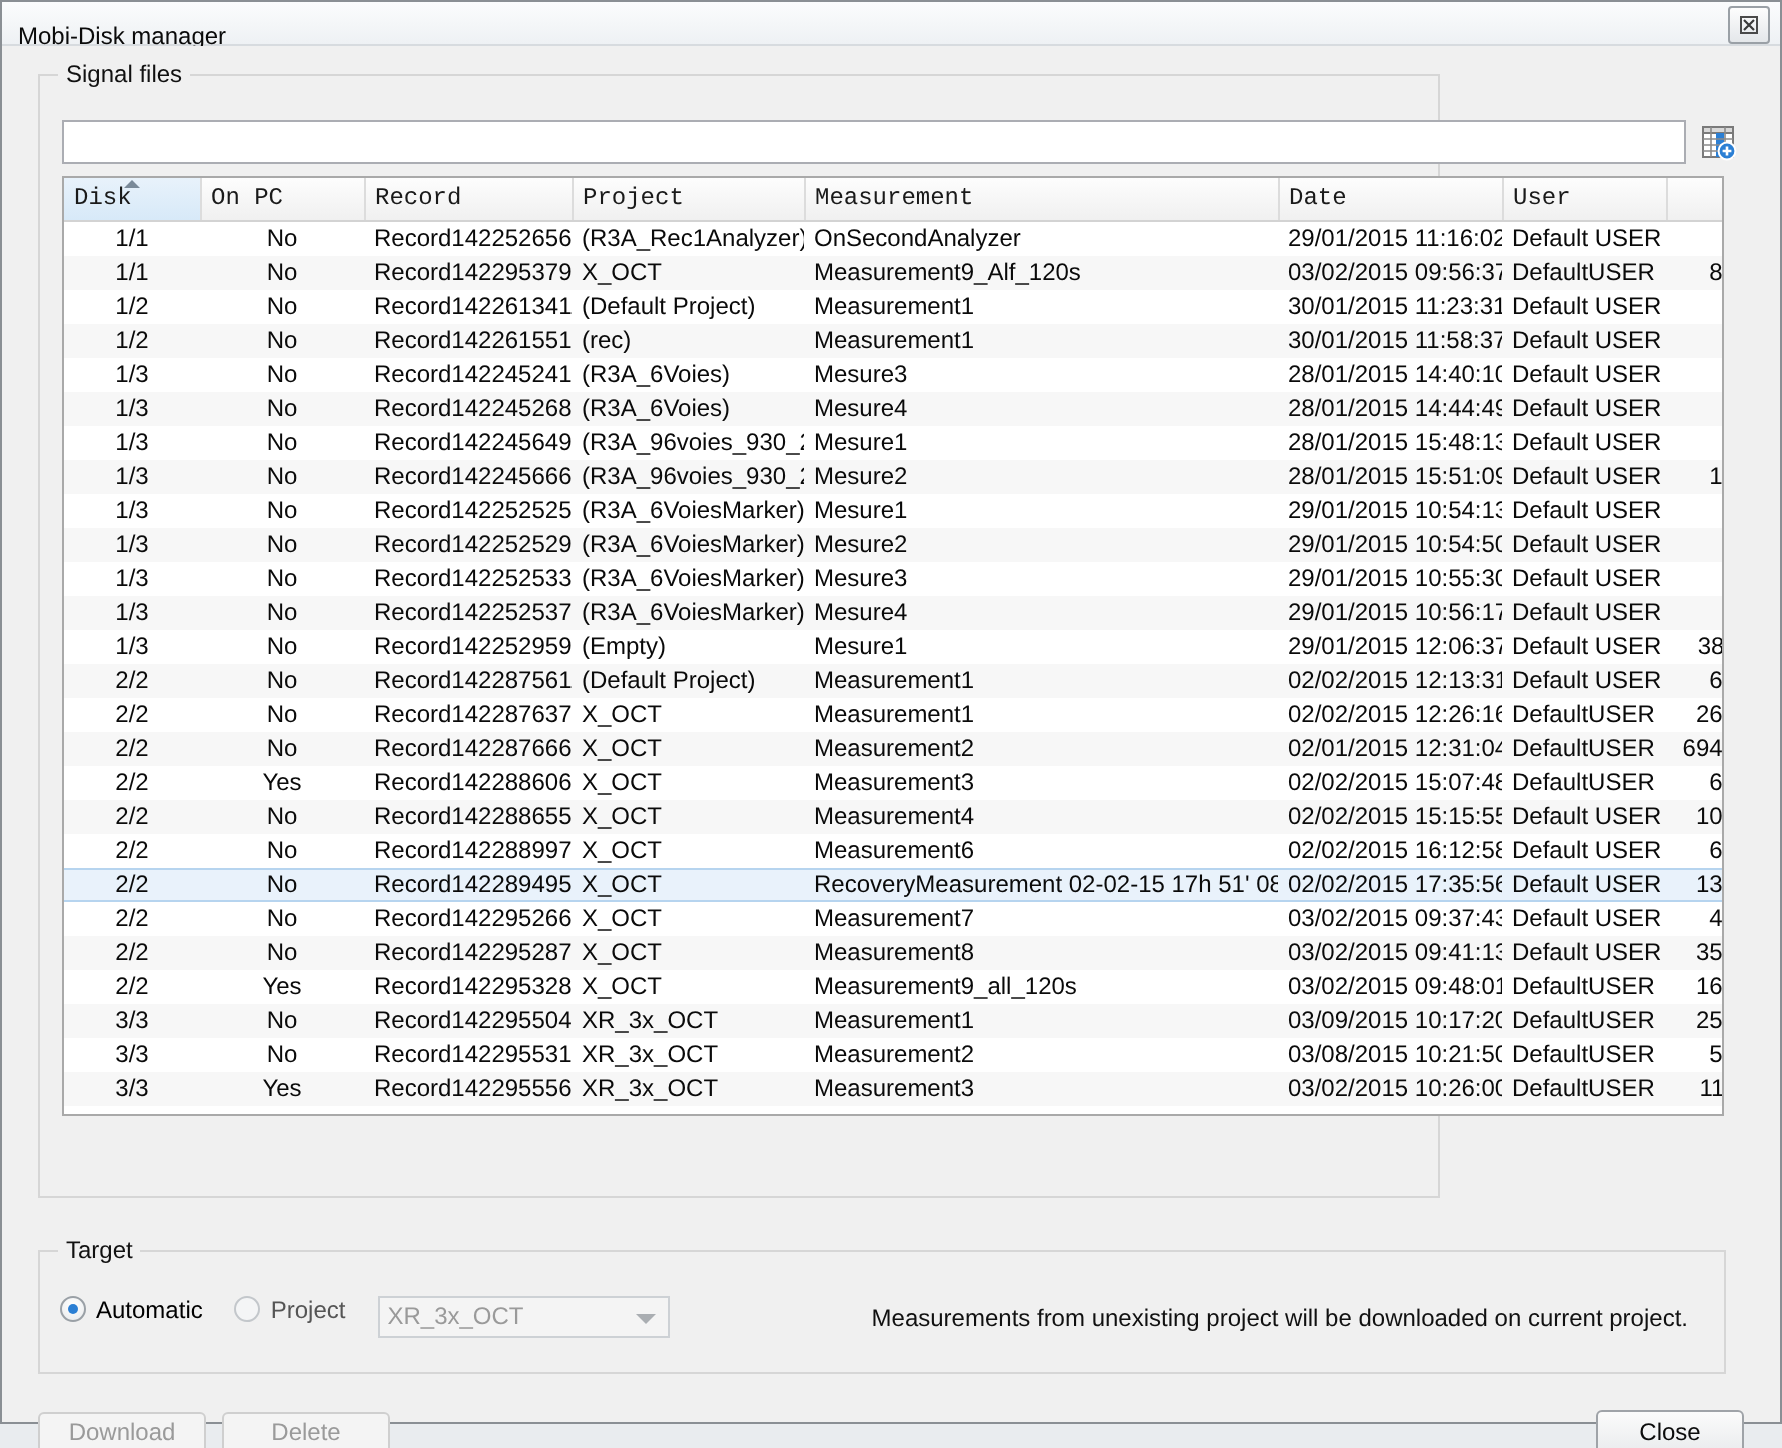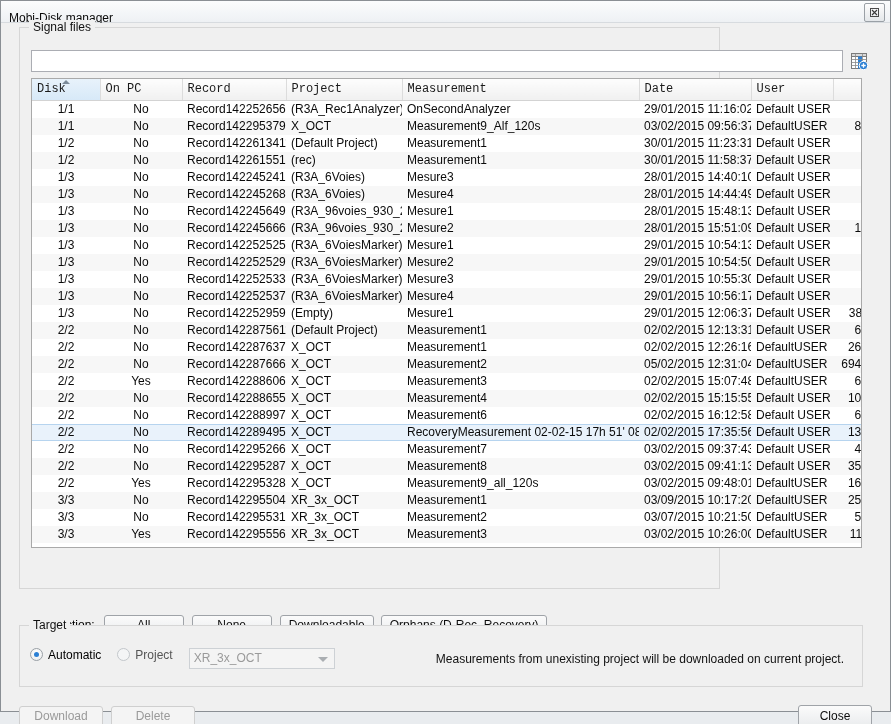--- a/index.html
+++ b/index.html
@@ -47,21 +47,21 @@
     display:flex;align-items:center;justify-content:center;
     font-size:10px;color:#333;line-height:1;cursor:pointer;
   }
   #close-btn svg{display:block;}
   #dialog-body{position:absolute;left:0;top:22px;width:889px;height:688px;background:#f0f0f0;}
 
   
   .groupbox{position:absolute;border:1px solid #d6d6d6;background:#f0f0f0;box-sizing:border-box;}
   .group-title{position:absolute;background:#f0f0f0;padding:0 4px;font-size:12px;color:#111;top:-8px;left:9px;}
 
-  #signal-group{left:18px;top:4px;width:701px;height:562px;}
+  #signal-group{left:18px;top:14px;width:701px;height:562px;}
   #target-group{left:18px;top:602px;width:844px;height:62px;}
 
   
   #search-row{position:absolute;left:11px;top:22px;width:830px;height:22px;}
   #search-input{
     position:absolute;left:0;top:0;width:812px;height:22px;box-sizing:border-box;
     border:1px solid #abadb3;background:#fff;padding:0 4px;font-size:12px;
     font-family:"Liberation Sans",sans-serif;outline:none;
   }
   #grid-icon-btn{position:absolute;left:818px;top:1px;width:20px;height:20px;cursor:pointer;}
@@ -383,21 +383,21 @@
                 <td class="c-date">02/02/2015 12:26:16</td>
                 <td class="c-user">DefaultUSER</td>
                 <td class="c-size">2660641 KB</td>
               </tr>
               <tr class="even">
                 <td class="c-disk">2/2</td>
                 <td class="c-onpc">No</td>
                 <td class="c-record">Record1422876664</td>
                 <td class="c-project">X_OCT</td>
                 <td class="c-meas">Measurement2</td>
-                <td class="c-date">05/02/2015 12:31:04</td>
+                <td class="c-date">02/01/2015 12:31:04</td>
                 <td class="c-user">DefaultUSER</td>
                 <td class="c-size">69452457 KB</td>
               </tr>
               <tr class="odd">
                 <td class="c-disk">2/2</td>
                 <td class="c-onpc">Yes</td>
                 <td class="c-record">Record1422886068</td>
                 <td class="c-project">X_OCT</td>
                 <td class="c-meas">Measurement3</td>
                 <td class="c-date">02/02/2015 15:07:48</td>
@@ -473,21 +473,21 @@
                 <td class="c-date">03/09/2015 10:17:20</td>
                 <td class="c-user">DefaultUSER</td>
                 <td class="c-size">2523900 KB</td>
               </tr>
               <tr class="odd">
                 <td class="c-disk">3/3</td>
                 <td class="c-onpc">No</td>
                 <td class="c-record">Record1422955310</td>
                 <td class="c-project">XR_3x_OCT</td>
                 <td class="c-meas">Measurement2</td>
-                <td class="c-date">03/07/2015 10:21:50</td>
+                <td class="c-date">03/08/2015 10:21:50</td>
                 <td class="c-user">DefaultUSER</td>
                 <td class="c-size">543355 KB</td>
               </tr>
               <tr class="even">
                 <td class="c-disk">3/3</td>
                 <td class="c-onpc">Yes</td>
                 <td class="c-record">Record1422955560</td>
                 <td class="c-project">XR_3x_OCT</td>
                 <td class="c-meas">Measurement3</td>
                 <td class="c-date">03/02/2015 10:26:00</td>

